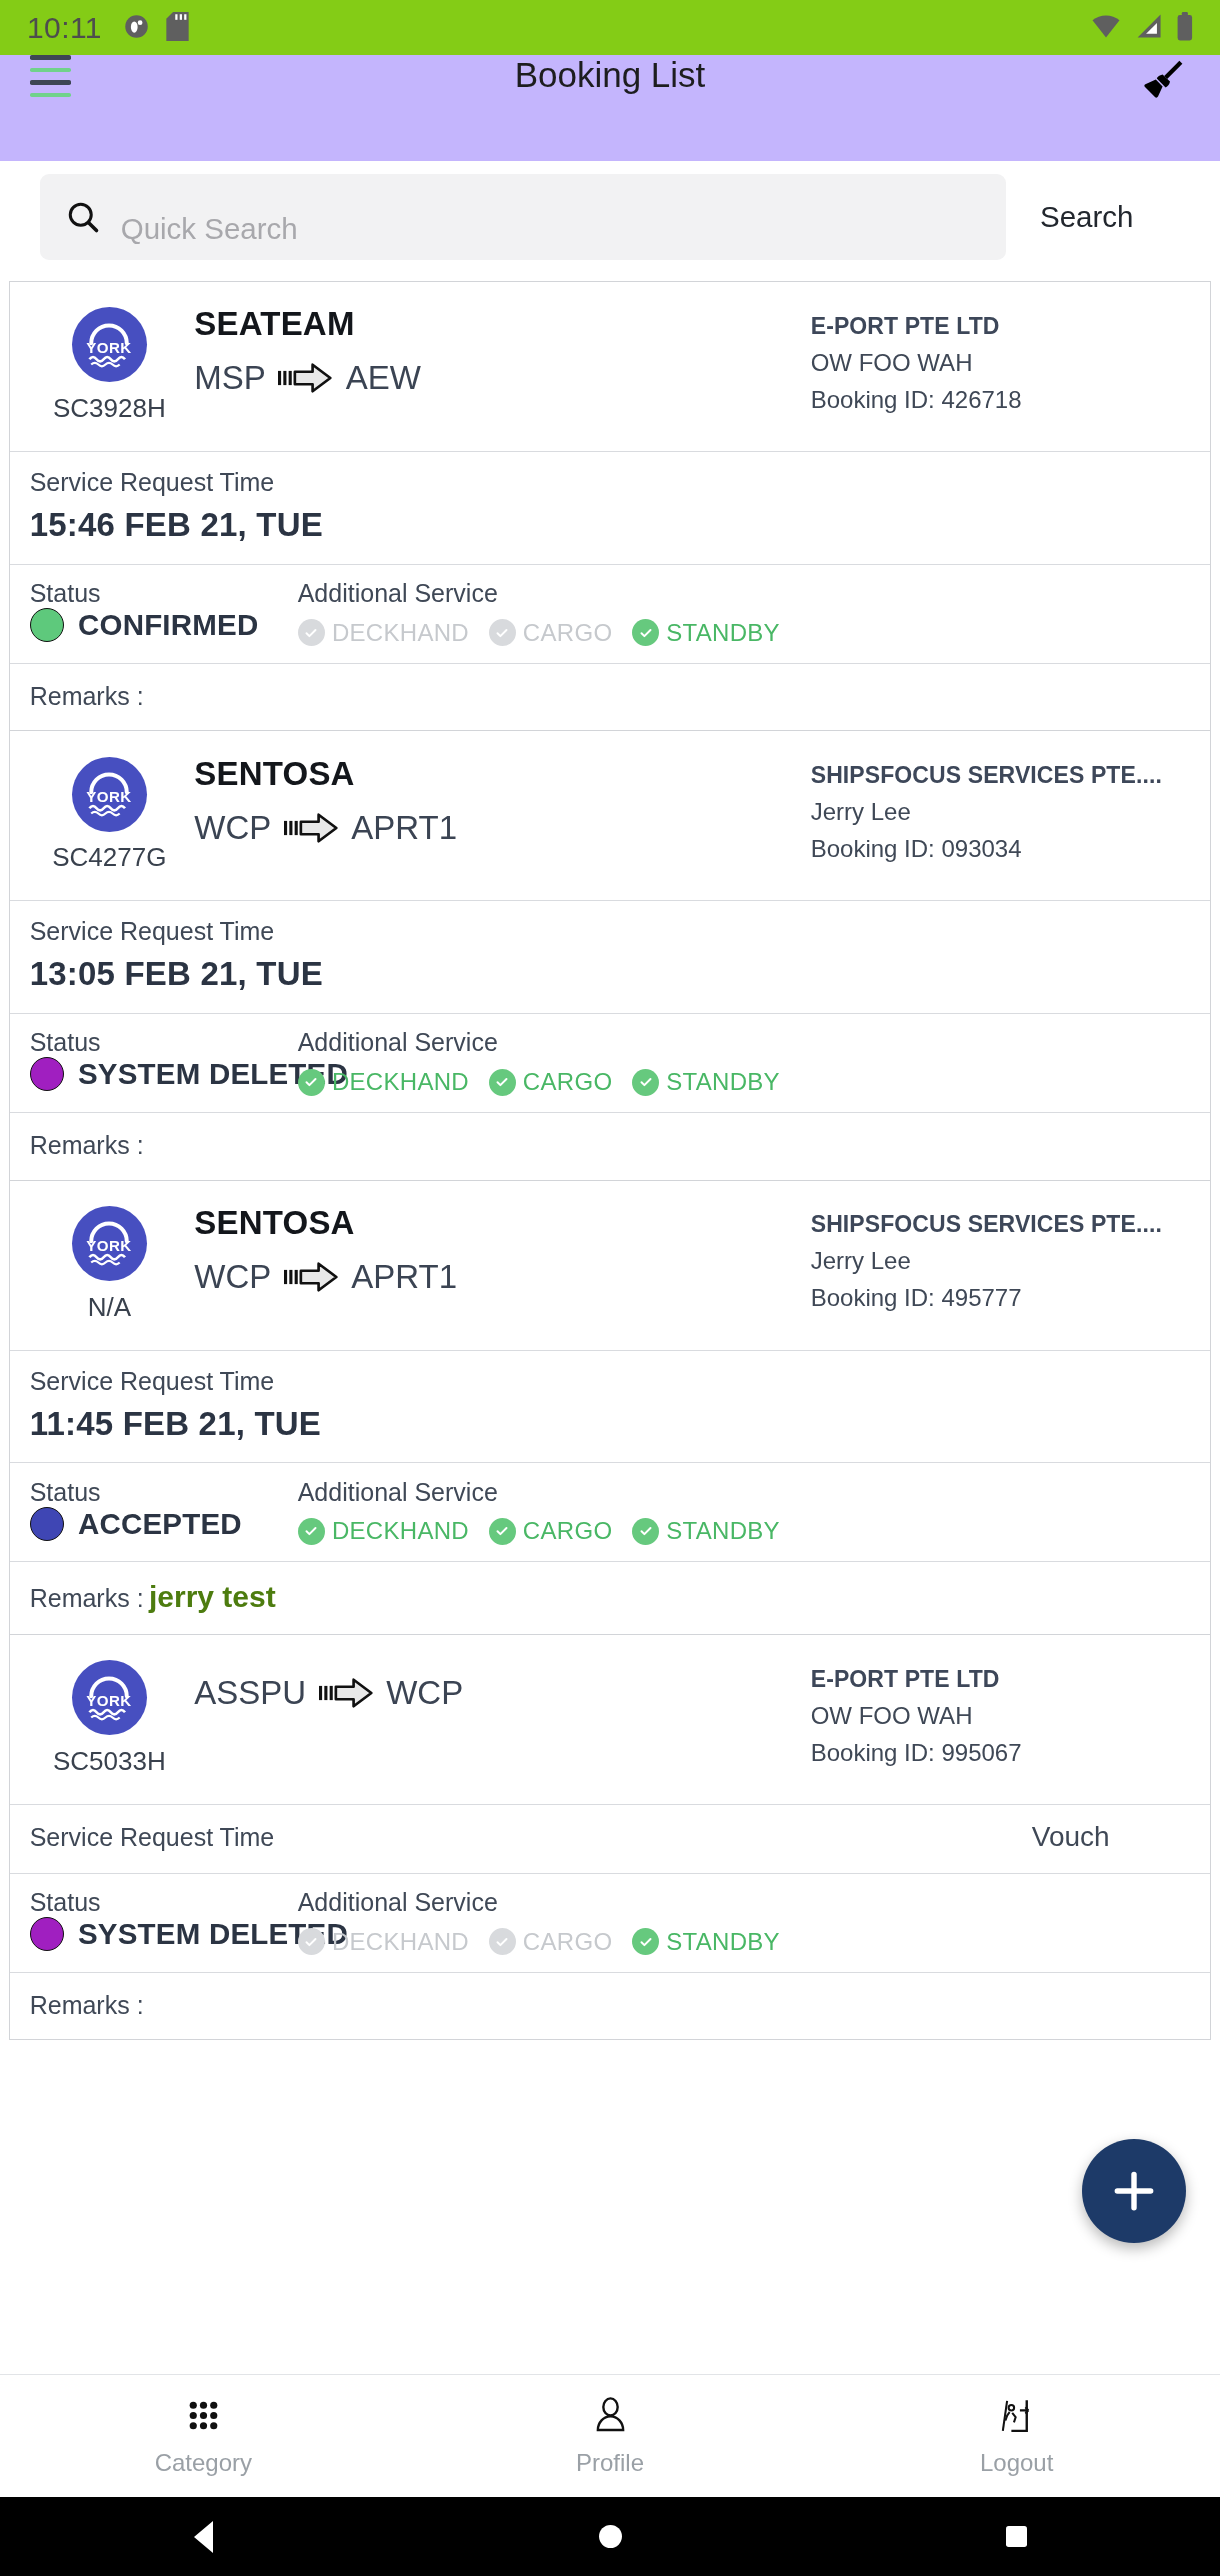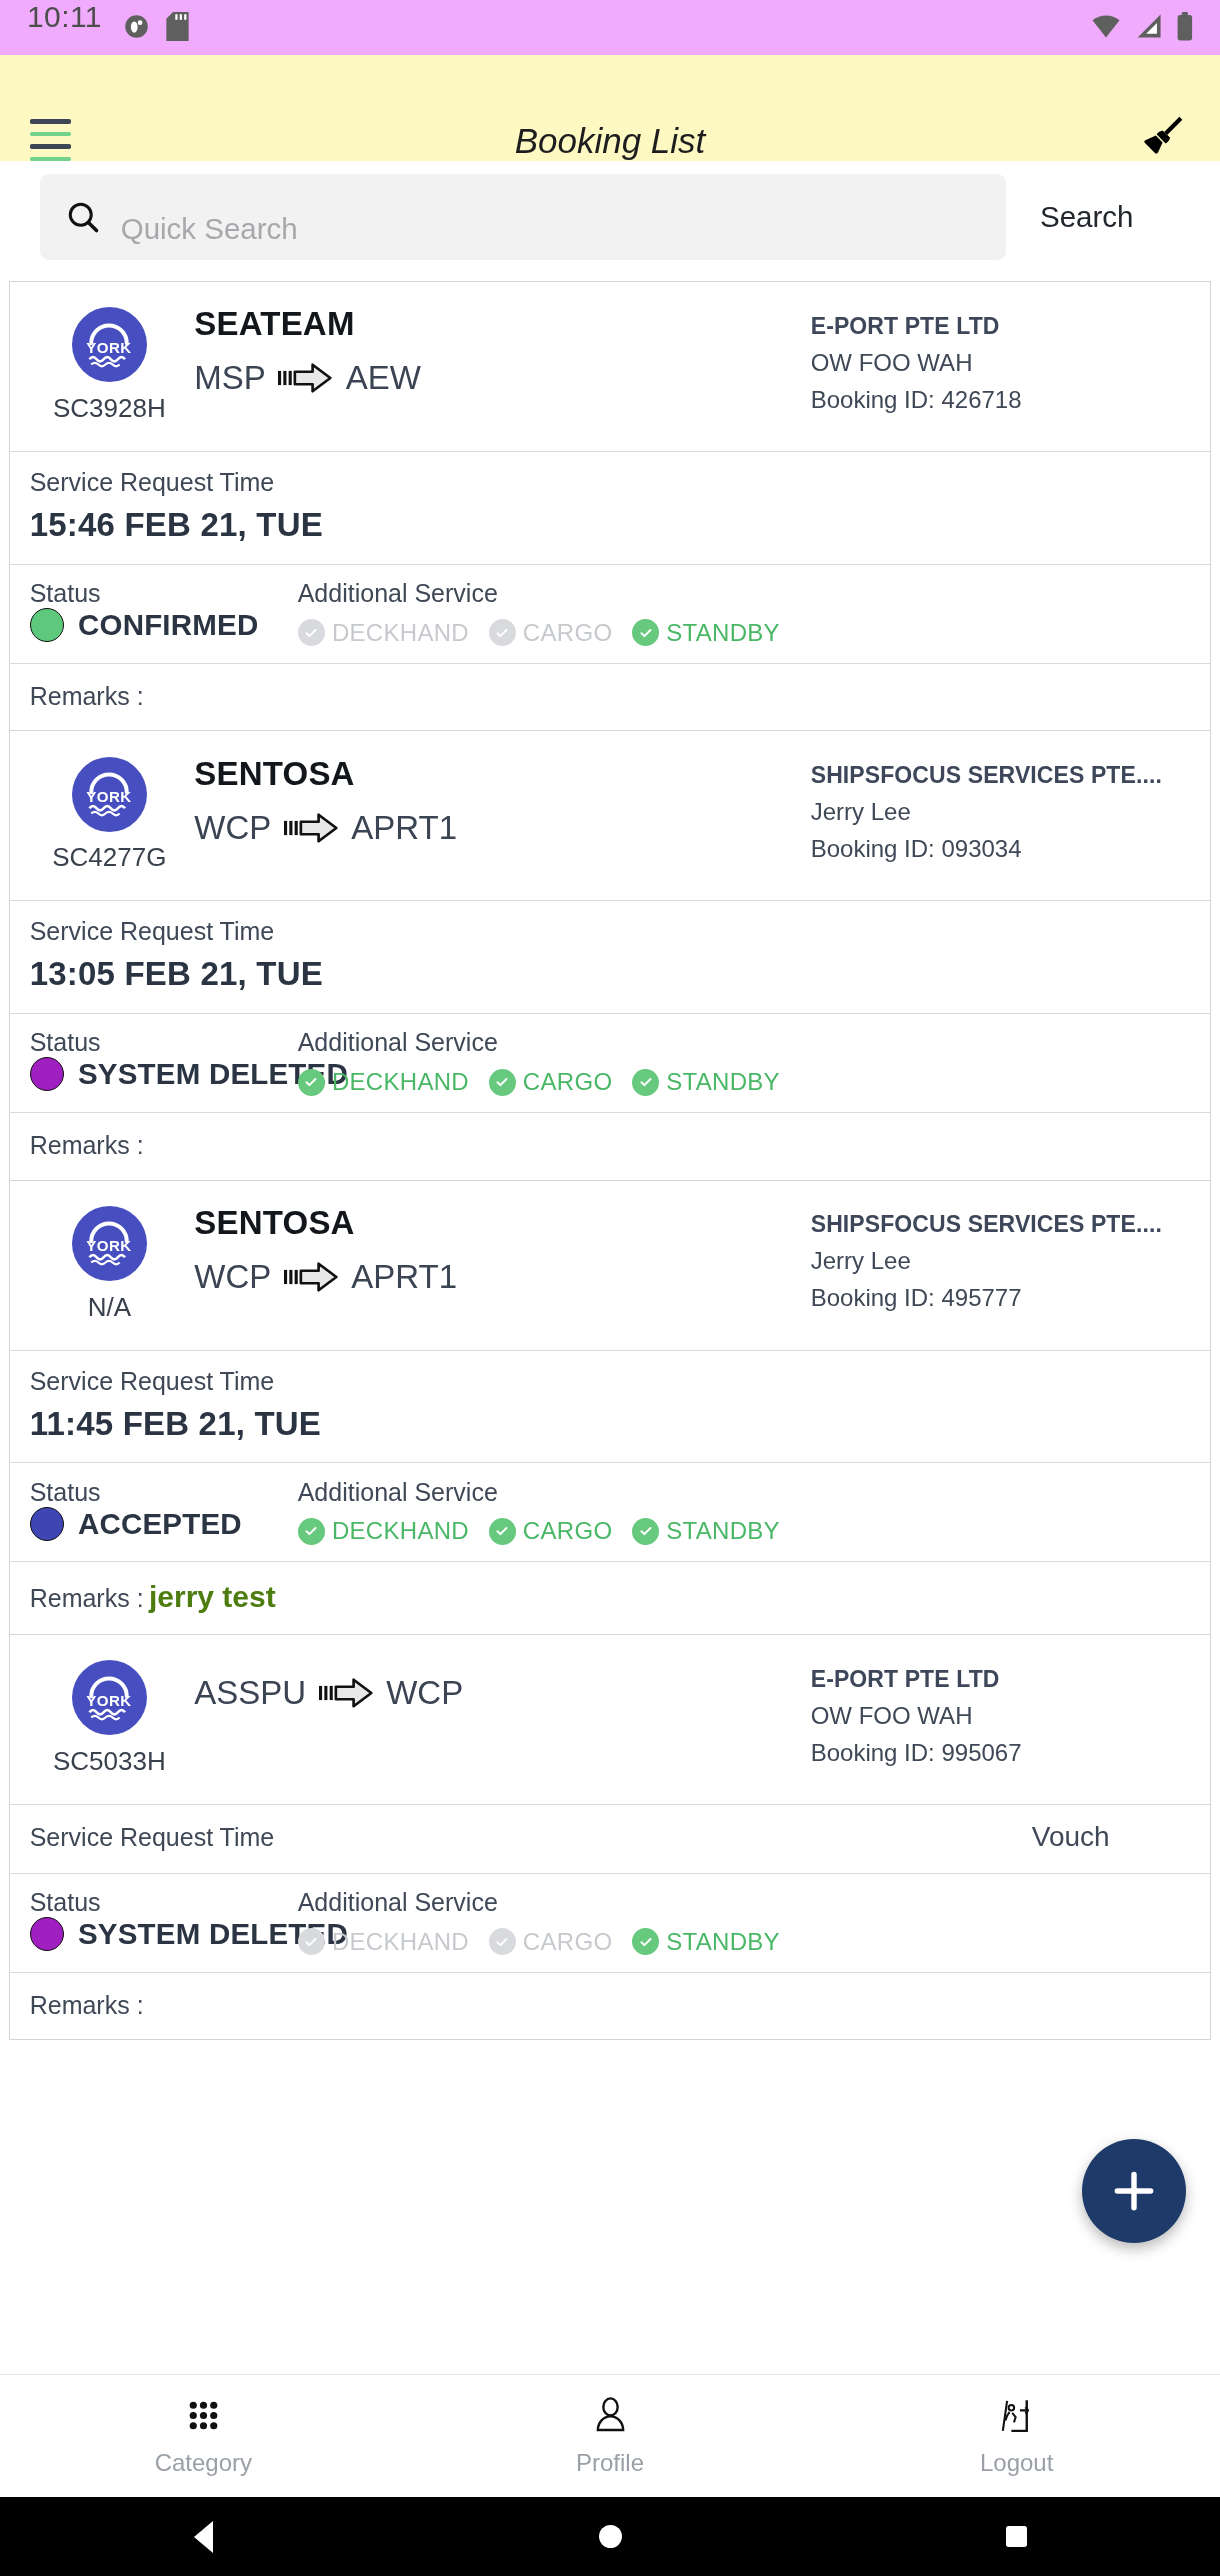--- a/index.html
+++ b/index.html
@@ -17,43 +17,43 @@
     background: #ffffff;
     display: flex;
     flex-direction: column;
   }
 
   
   .statusbar {
     height: 55px;
     flex: 0 0 55px;
     display: flex;
+    align-items: center;
     padding: 0 25px 0 27px;
-    background: #f0abfc;
+    background: #84cc16;
   }
   .sb-time {
     font-size: 30px;
     color: #4d4d4d;
     letter-spacing: 0.4px;
     font-family: "Liberation Sans", sans-serif;
   }
   .sb-left-icons { display: flex; align-items: center; gap: 16px; margin-left: 21.5px; }
   .sb-spacer { flex: 1; }
   .sb-right-icons { display: flex; align-items: center; gap: 12.5px; }
 
   
   .appbar {
     height: 106px;
     flex: 0 0 106px;
     display: flex;
-    align-items: flex-end;
+    align-items: flex-start;
     padding: 0 32px 0 30px;
-    background: #fef9c3;
+    background: #c4b5fd;
     position: relative;
-    font-style: italic;
   }
   .hamburger {
     width: 41px;
     display: flex;
     flex-direction: column;
     gap: 8px;
     cursor: pointer;
   }
   .hamburger i { display: block; height: 4.5px; border-radius: 1.8px; }
   .hamburger i.dark  { background: #3d4654; }

